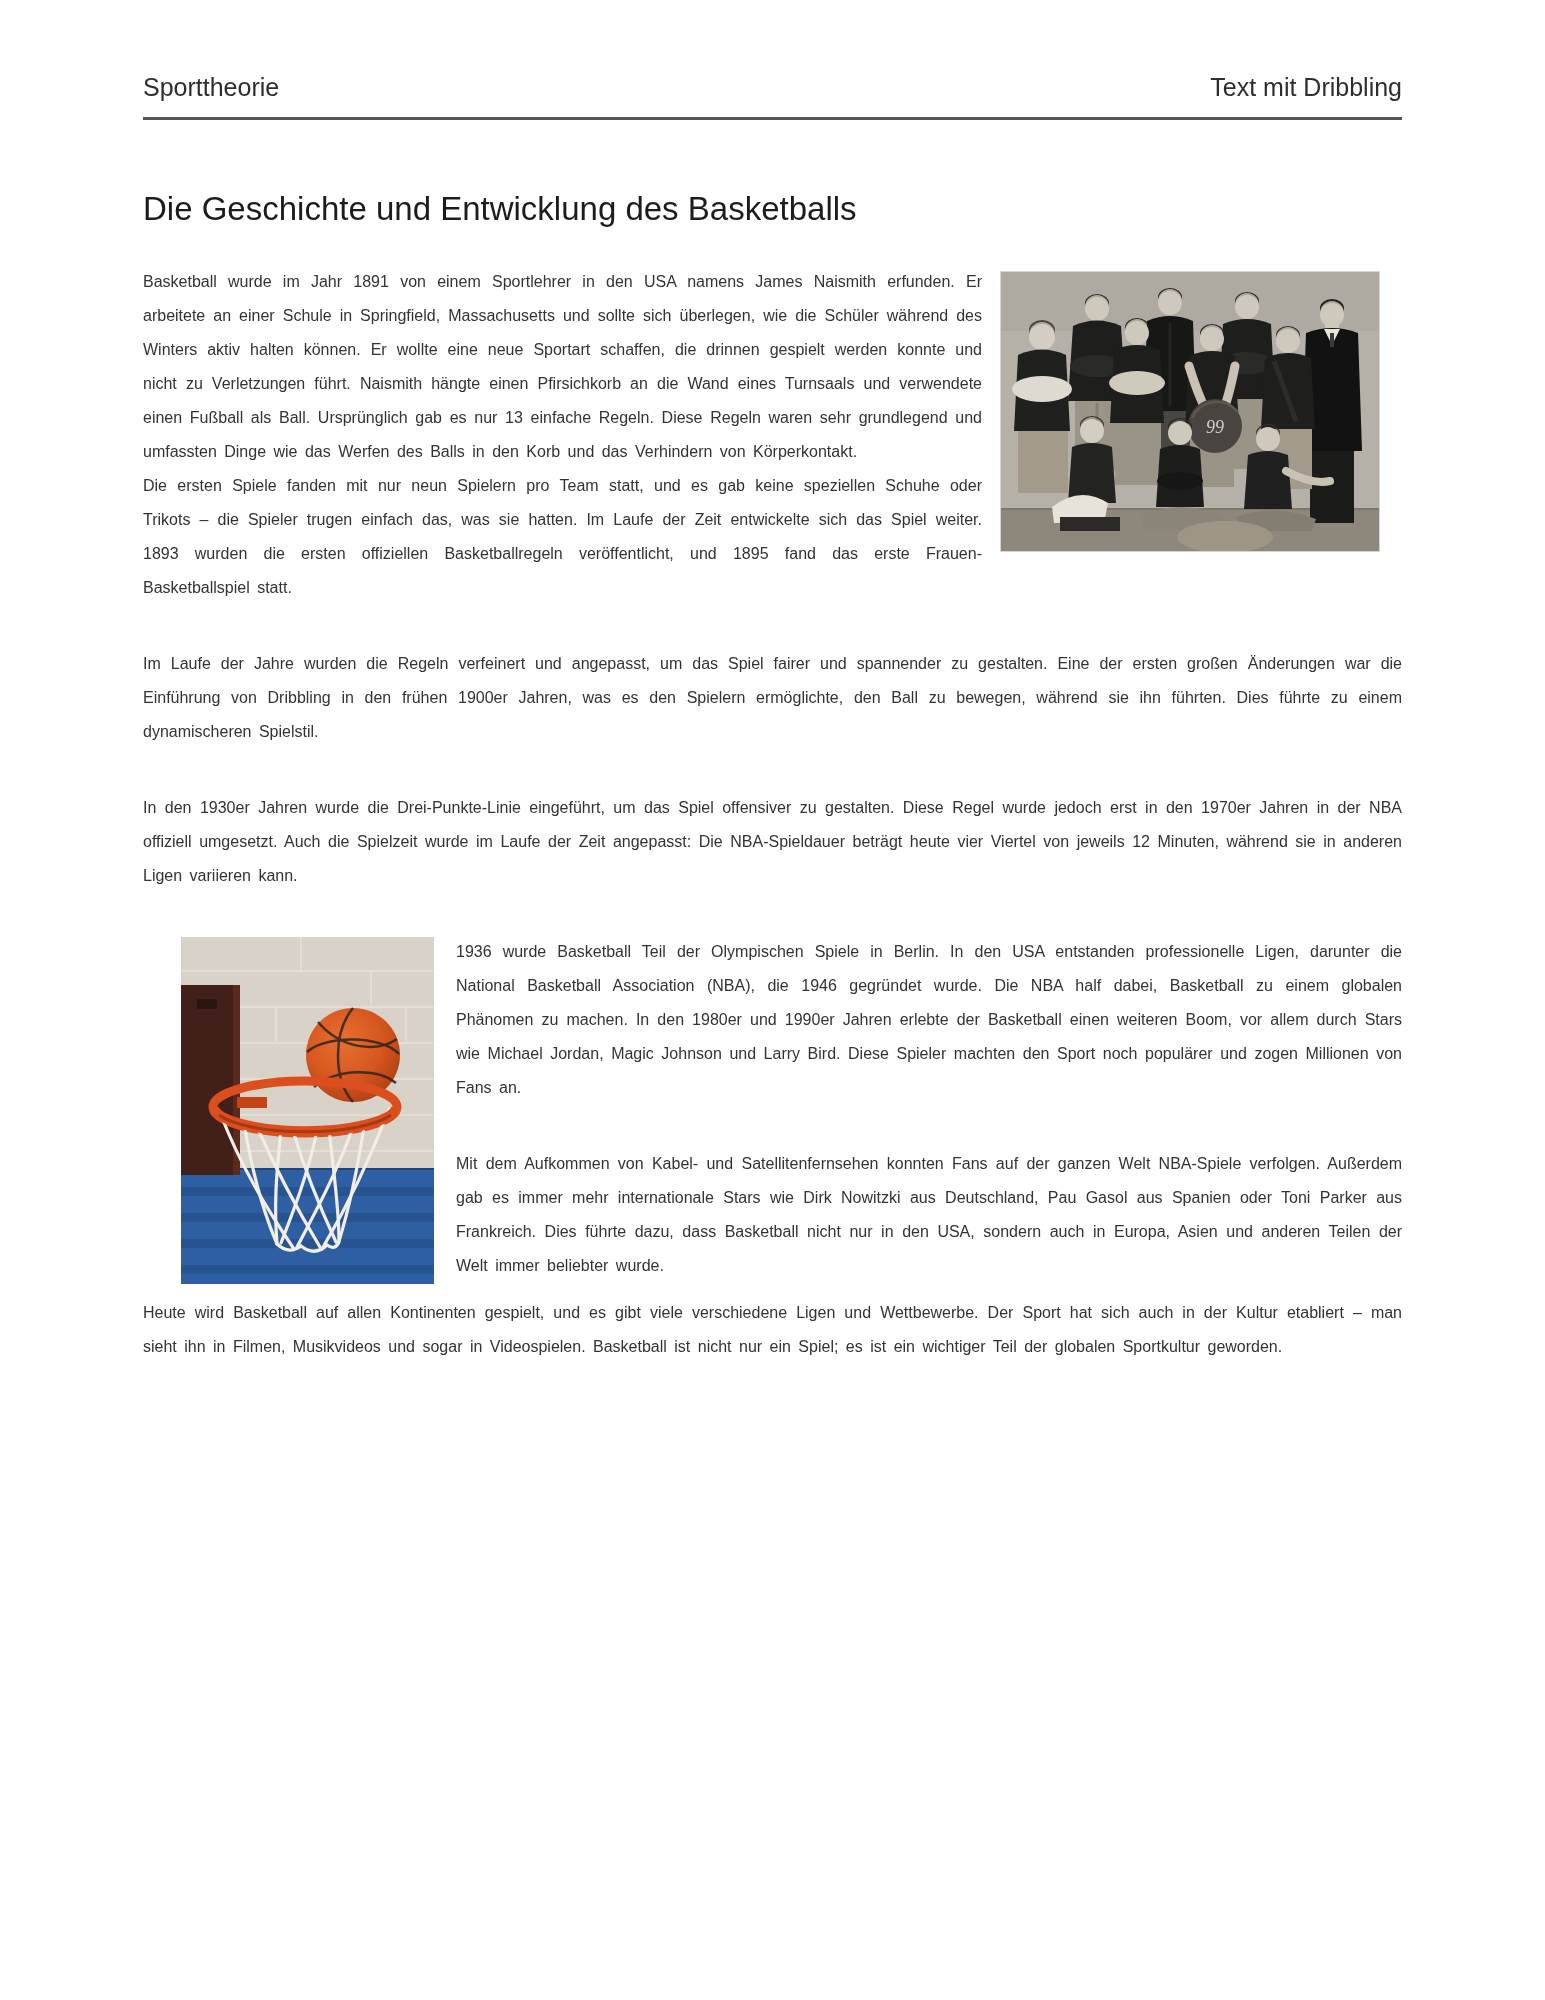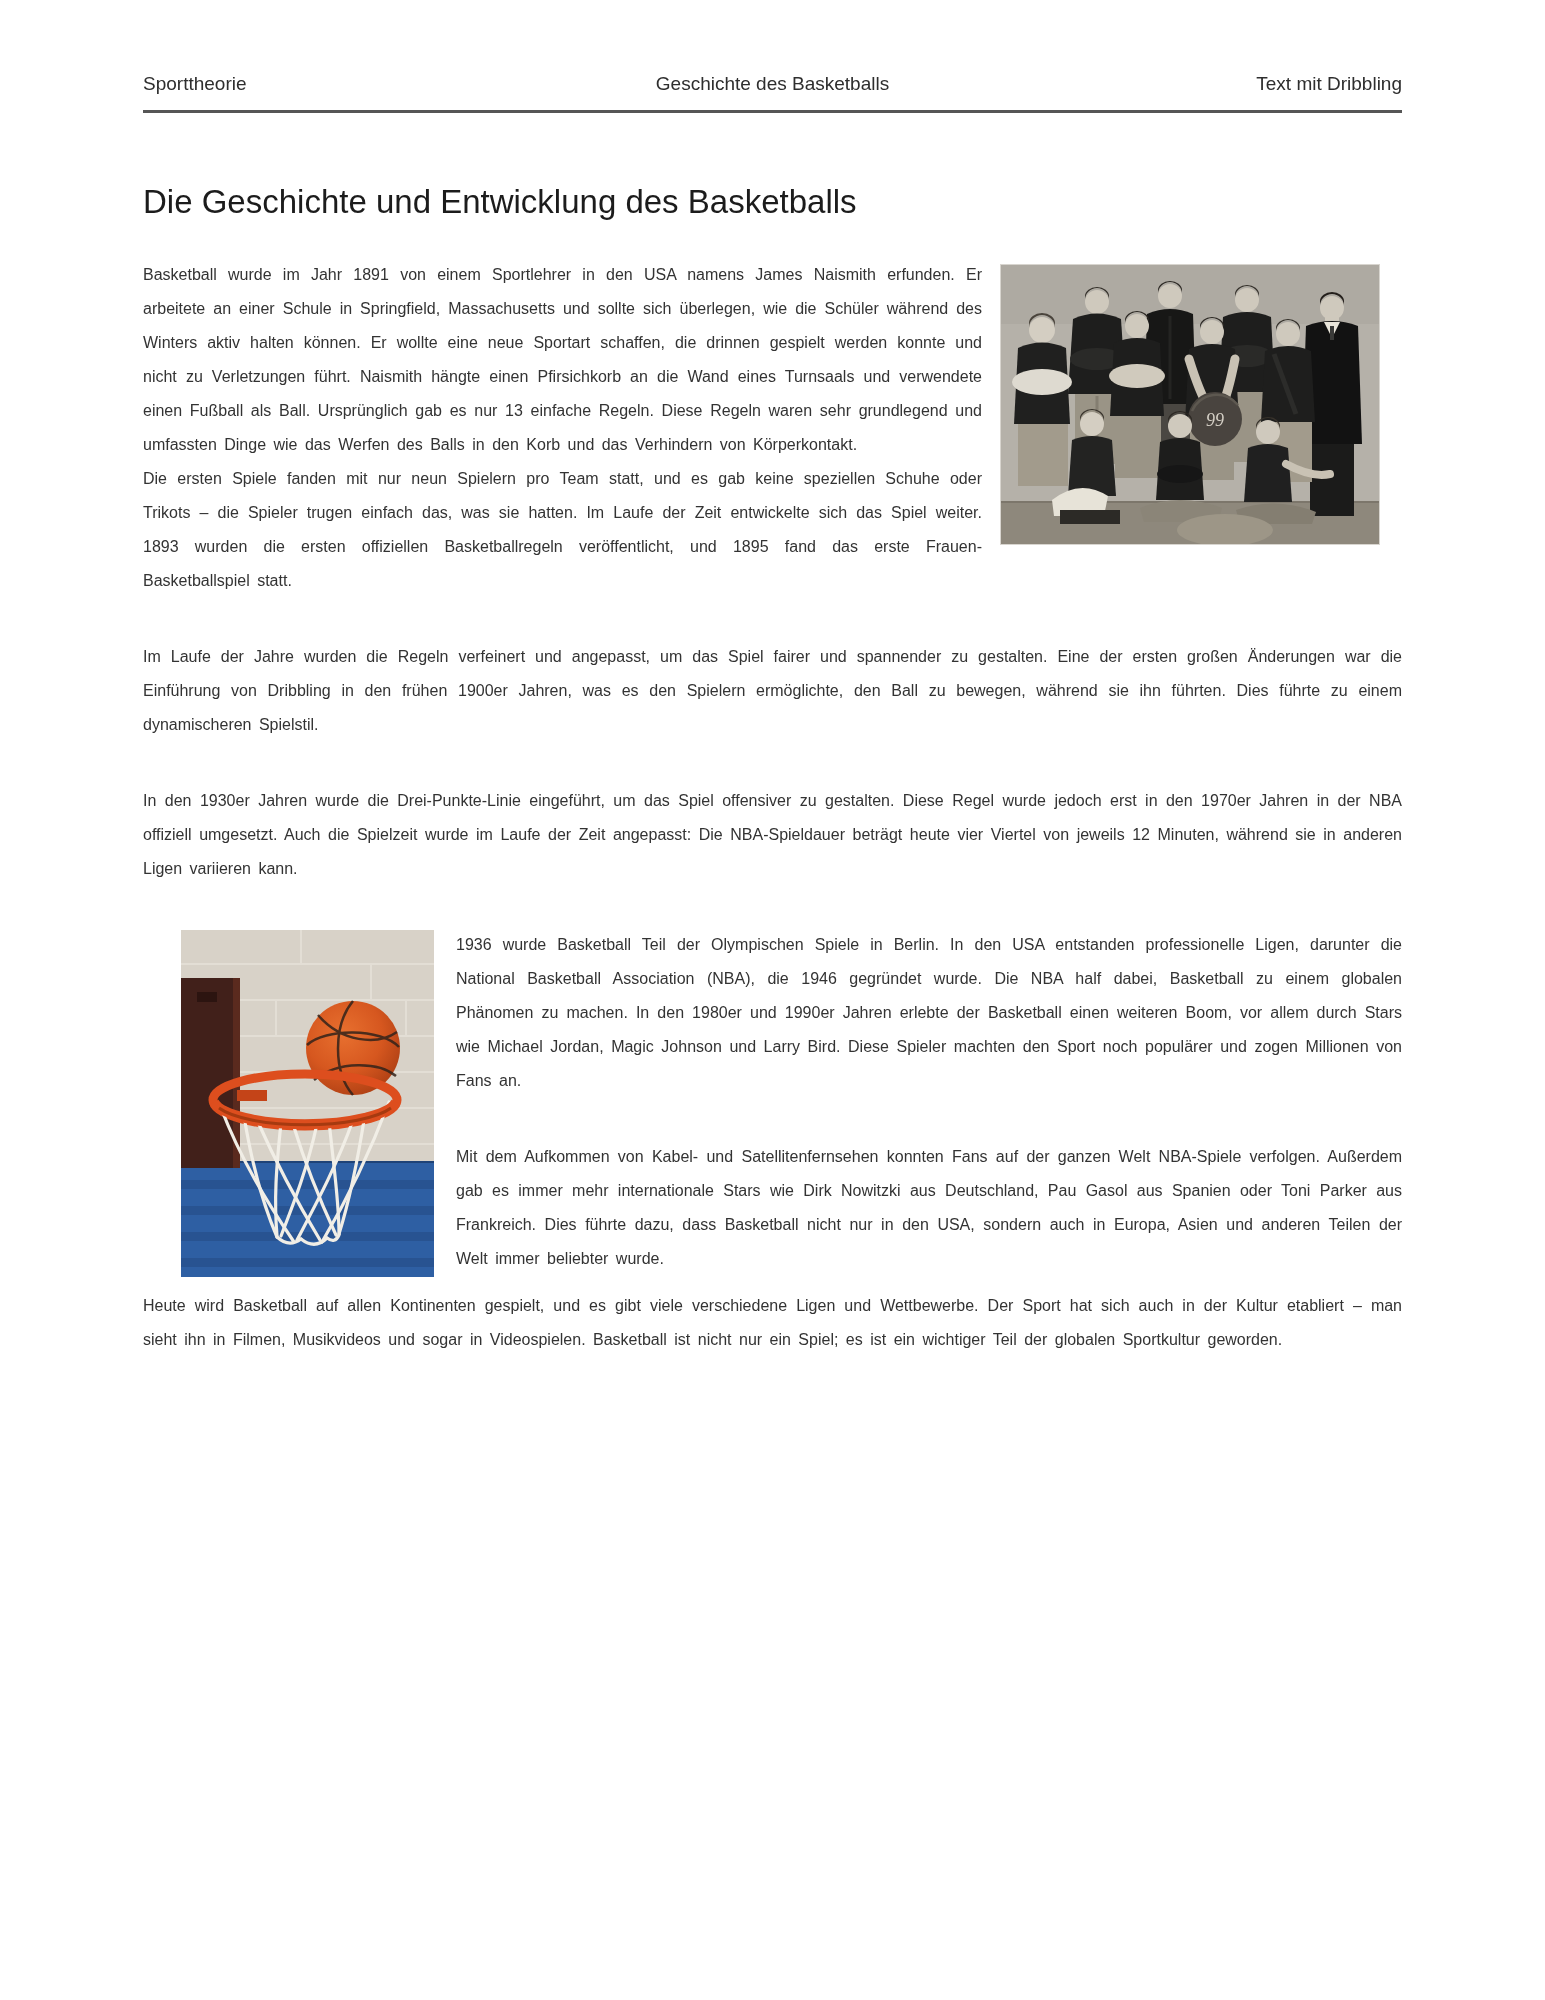--- a/index.html
+++ b/index.html
@@ -7,21 +7,21 @@
     position:relative;
     width:1545px; height:2000px;
     margin:0 auto;
     background:#ffffff;
     box-sizing:border-box;
     padding:73px 143px 0 143px;
     font-family:"Liberation Sans","DejaVu Sans",sans-serif;
     color:#333333;
     overflow:hidden;
   }
-  .doc-header { display:flex; align-items:flex-start; font-size:19px; color:#2e2e2e; }
+  .doc-header { display:flex; align-items:flex-start; font-size:25px; color:#2e2e2e; }
   .doc-header .h-left  { flex:1; text-align:left; }
   .doc-header .h-center{ flex:1.4; text-align:center; }
   .doc-header .h-right { flex:1; text-align:right; }
   .header-rule { height:0; border-bottom:3px solid #565656; margin-top:15px; }
 
   h1.doc-title {
     margin:69px 0 0 0;
     font-size:33px;
     line-height:40px;
     font-weight:normal;
@@ -52,21 +52,20 @@
   .team-photo svg, .hoop-photo svg { display:block; width:100%; height:100%; }
   .clear { clear:both; }
 </style>
 </head>
 <body>
 
 <div class="page">
 
   <div class="doc-header">
     <span class="h-left">Sporttheorie</span>
-    <span class="h-center">Geschichte des Basketballs</span>
     <span class="h-right">Text mit Dribbling</span>
   </div>
   <div class="header-rule"></div>
 
   <h1 class="doc-title">Die Geschichte und Entwicklung des Basketballs</h1>
 
   <div class="body-text">
 
     <div>
       <figure class="team-photo">

